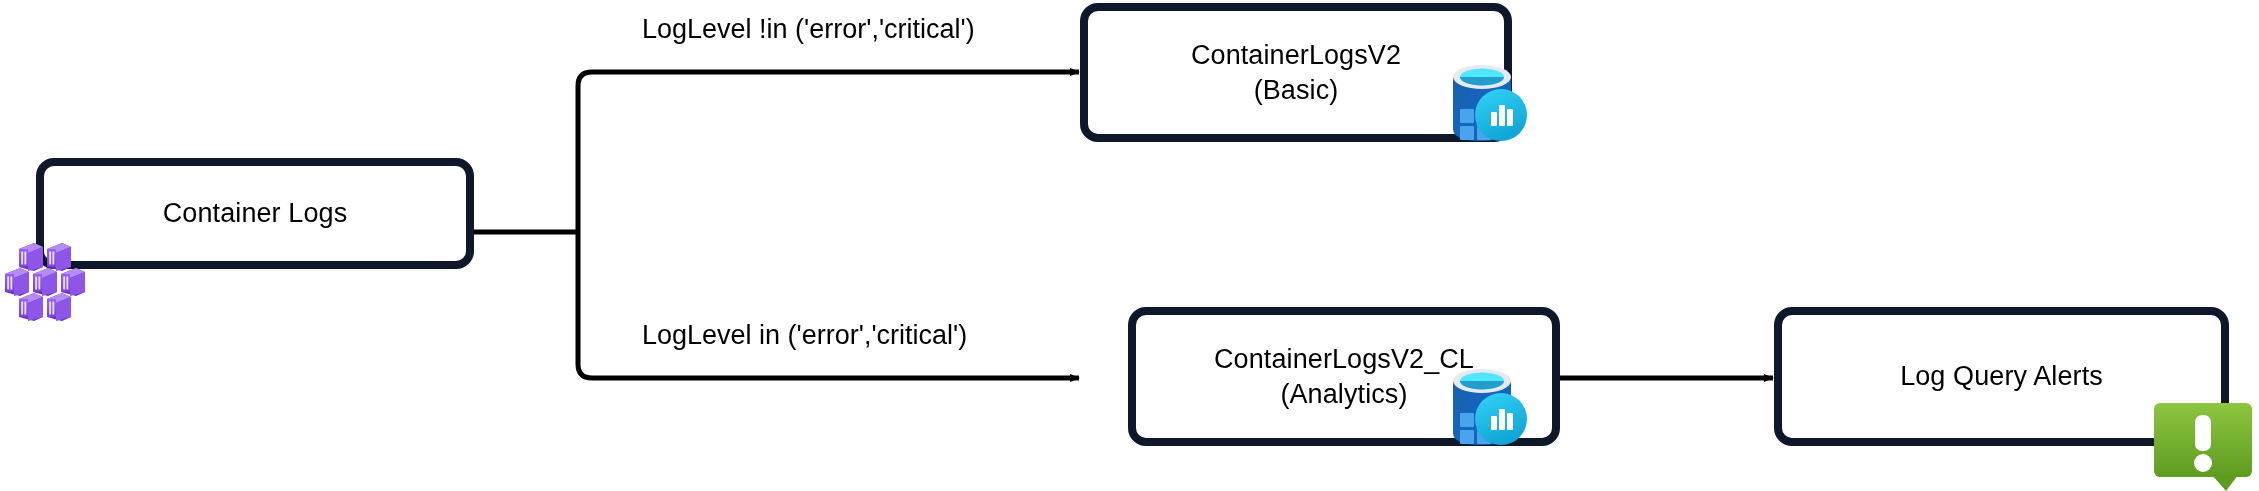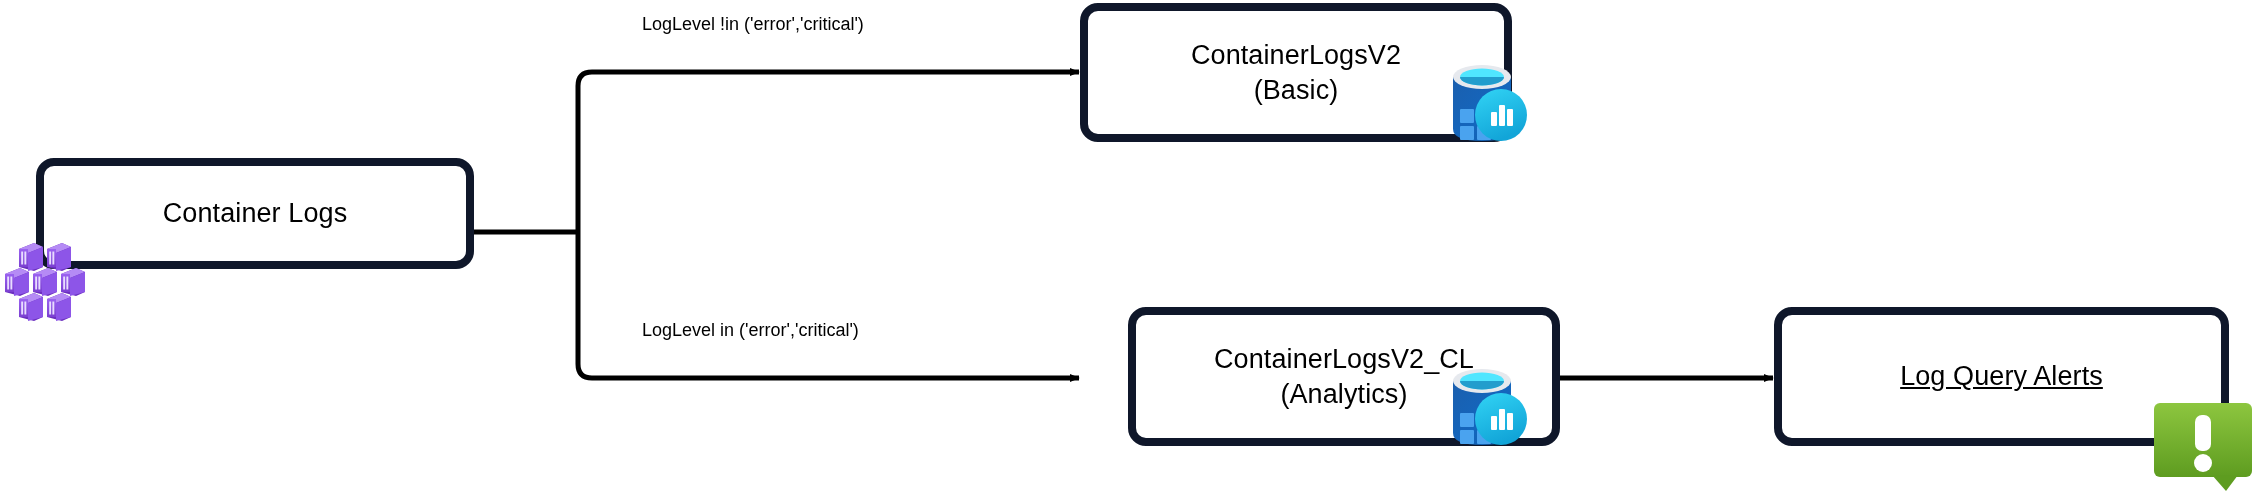--- a/index.html
+++ b/index.html
@@ -38,21 +38,21 @@
   }
   .node-label {
     font-size: 27px;
     line-height: 1.28;
     color: #000000;
     white-space: pre-line;
     letter-spacing: 0.1px;
   }
   .edge-label {
     position: absolute;
-    font-size: 18px;
+    font-size: 27px;
     color: #000000;
     white-space: nowrap;
     background: #ffffff;
     padding: 0 4px;
   }
   .icon {
     position: absolute;
     pointer-events: none;
   }
   .icon svg { display: block; }
@@ -215,21 +215,21 @@
       <rect x="14" y="50" width="14" height="14" rx="1" fill="#4aa3ef"></rect>
       <rect x="14" y="67" width="14" height="14" rx="1" fill="#4aa3ef"></rect>
       <rect x="31" y="67" width="14" height="14" rx="1" fill="#4aa3ef"></rect>
       <circle cx="55" cy="56" r="26" fill="url(#chartCirc2)"></circle>
       <rect x="45" y="53" width="6" height="14" rx="1" fill="#ffffff"></rect>
       <rect x="53" y="46" width="6" height="21" rx="1" fill="#ffffff"></rect>
       <rect x="61" y="50" width="6" height="17" rx="1" fill="#ffffff"></rect>
     </svg>
   </div>
 
-  <div class="node" style="left:1774px; top:307px; width:455px; height:139px;text-decoration:underline;">
+  <div class="node" style="left:1774px; top:307px; width:455px; height:139px;">
     <span class="node-label">Log Query Alerts</span>
   </div>
 
   <div class="icon" style="left:2152px; top:399px; width:104px; height:92px;">
     <svg width="104" height="92" viewBox="0 0 104 92" xmlns="http://www.w3.org/2000/svg">
       <defs>
         <linearGradient id="alertGrad" x1="0" y1="0" x2="0" y2="1">
           <stop offset="0%" stop-color="#8dc63f"></stop>
           <stop offset="100%" stop-color="#5e9c20"></stop>
         </linearGradient>

